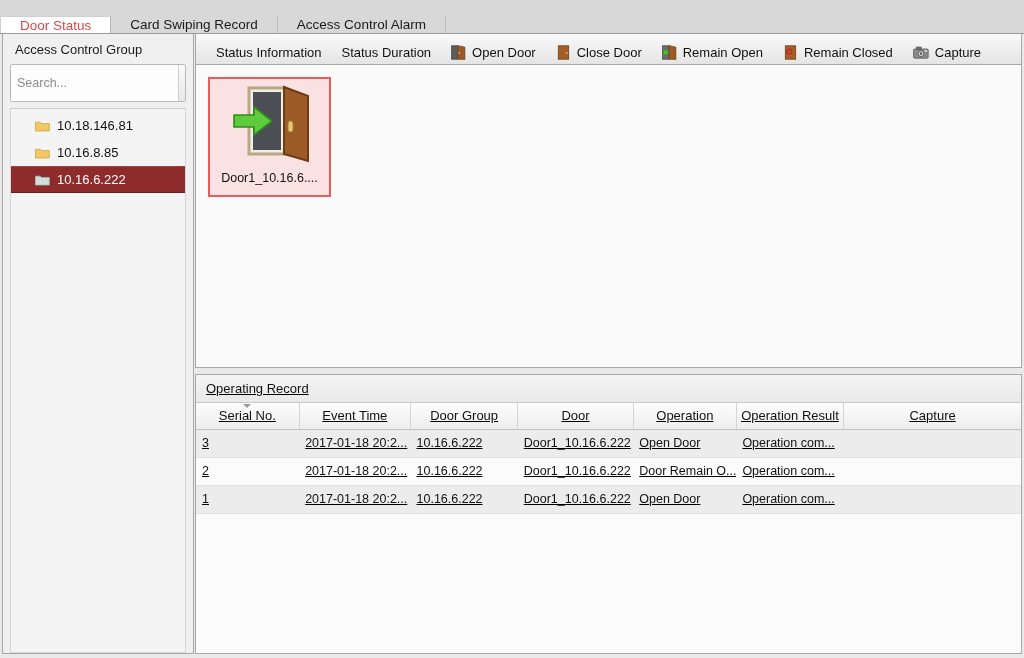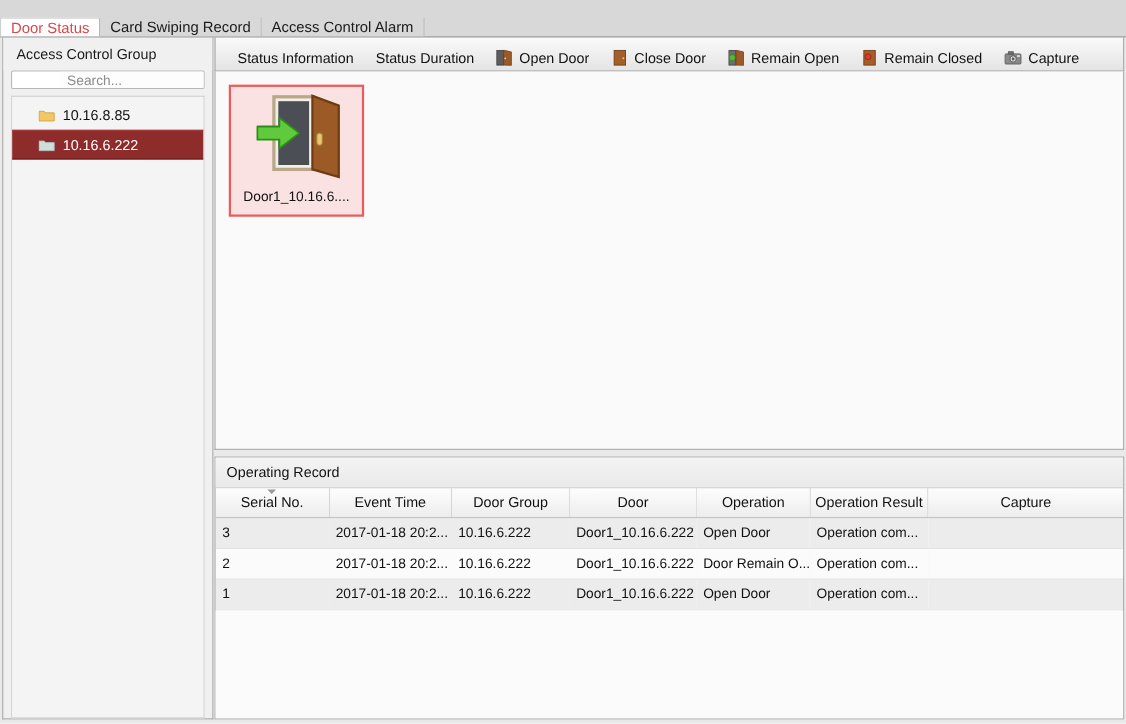--- a/index.html
+++ b/index.html
@@ -16,21 +16,21 @@
     height: 34px;
     background: #d8d8d8;
     display: flex;
     align-items: flex-end;
     border-bottom: 1px solid #9a9a9a;
     flex: 0 0 34px;
     position: relative;
   }
   .tab {
     height: 17px;
-    padding: 0 9px;
+    padding: 0 19px;
     display: flex;
     align-items: center;
     font-size: 13.5px;
     color: #1a1a1a;
     background: #d8d8d8;
     border-right: 1px solid #bdbdbd;
     cursor: default;
     white-space: nowrap;
   }
   .tab.active {
@@ -67,27 +67,26 @@
     height: 30px;
     display: flex;
     align-items: center;
     padding-left: 12px;
     font-size: 13px;
     color: #1a1a1a;
     background: #f0f0f0;
   }
   .searchrow {
     margin: 0 7px 0 7px;
-    height: 17px;
+    height: 38px;
     display: flex;
     border: 1px solid #b9b9b9;
     background: #fff;
     border-radius: 2px;
     overflow: hidden;
-    padding-left: 44px;
   }
   .searchrow input {
     flex: 1 1 auto;
     border: none;
     outline: none;
     font-size: 12.5px;
     padding-left: 6px;
     color: #555;
     background: #fdfdfd;
     font-family: "Liberation Sans", sans-serif;
@@ -181,26 +180,27 @@
   }
   .door-card .label {
     font-size: 12.5px;
     color: #111;
     margin-top: 4px;
     white-space: nowrap;
   }
 
   .recordpanel {
     flex: 0 0 auto;
-    height: 239px;
+    height: 280px;
     background: #f7f7f7;
     border: 1px solid #a8a8a8;
     margin-top: 6px;
     display: flex;
     flex-direction: column;
+    text-decoration: underline;
   }
   .record-title {
     height: 28px;
     flex: 0 0 28px;
     background: linear-gradient(#f4f4f4,#e9e9e9);
     display: flex;
     align-items: center;
     padding-left: 10px;
     font-size: 13px;
     color: #111;
@@ -273,20 +273,28 @@
         <span>
           <svg width="13" height="13" viewBox="0 0 13 13">
             <circle cx="5.2" cy="5.2" r="3.6" fill="none" stroke="#6d6d6d" stroke-width="1.2"></circle>
             <line x1="8.1" y1="8.1" x2="11.4" y2="11.4" stroke="#6d6d6d" stroke-width="1.3"></line>
           </svg>
         </span>
       </div>
     </div>
 
     <div class="tree">
+      <div class="tree-item">
+        <span class="folder-ico">
+          <svg width="15" height="12" viewBox="0 0 15 12">
+            <path d="M0.5 2.2 L5.2 2.2 L6.4 3.6 L14.3 3.6 L14.3 11 L0.5 11 Z" fill="#f2c766" stroke="#d3a23d" stroke-width="0.8"></path>
+          </svg>
+        </span>
+        <span>10.18.146.81</span>
+      </div>
       <div class="tree-item">
         <span class="folder-ico">
           <svg width="15" height="12" viewBox="0 0 15 12">
             <path d="M0.5 2.2 L5.2 2.2 L6.4 3.6 L14.3 3.6 L14.3 11 L0.5 11 Z" fill="#f2c766" stroke="#d3a23d" stroke-width="0.8"></path>
           </svg>
         </span>
         <span>10.16.8.85</span>
       </div>
       <div class="tree-item selected">
         <span class="folder-ico">

